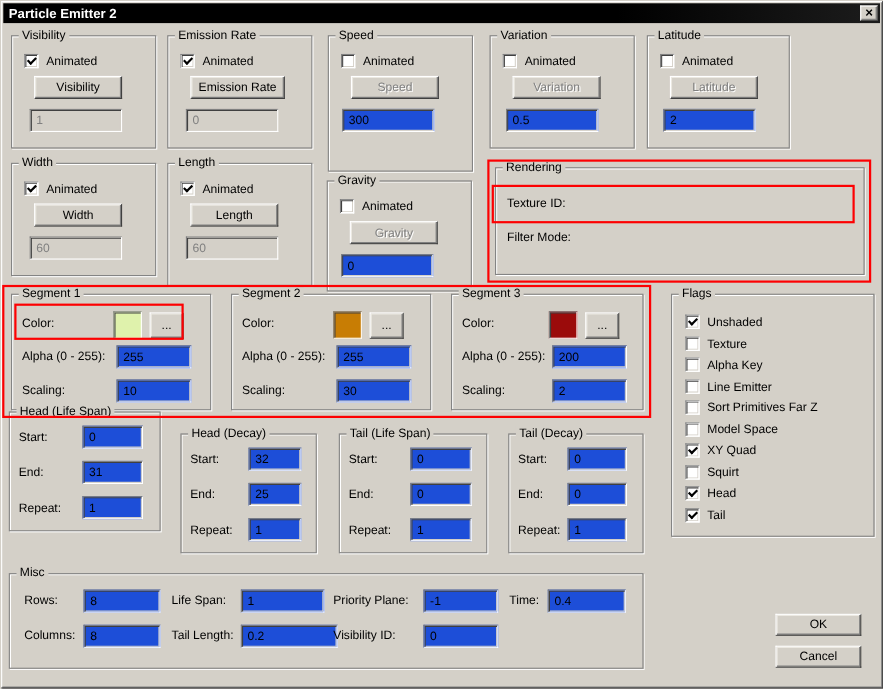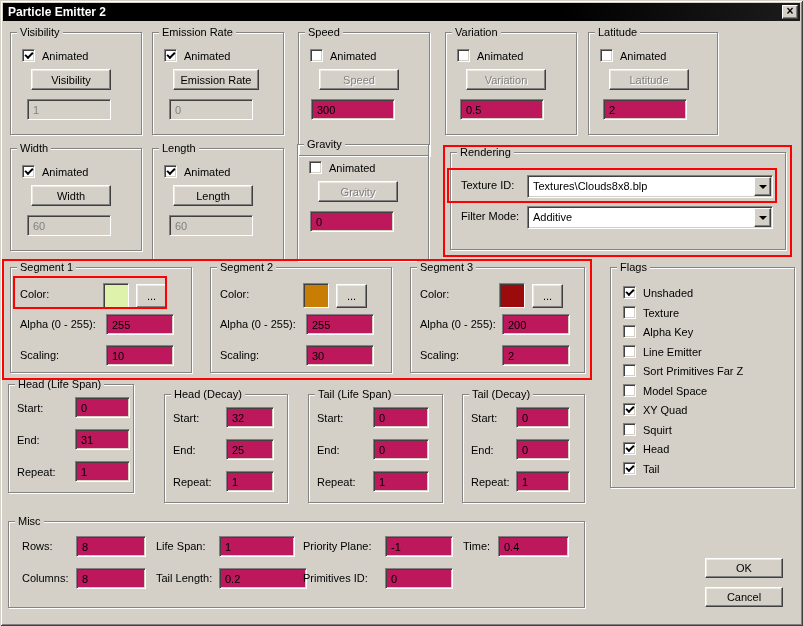--- a/index.html
+++ b/index.html
@@ -32,21 +32,21 @@
     position:absolute;
     border:1px solid #848484;
     box-shadow: 1px 1px 0 #fff, inset 1px 1px 0 #fff;
   }
   .legend {
     position:absolute; top:-7px; left:6px; background:#d4d0c8;
     padding:0 3px; white-space:nowrap; line-height:12px;
   }
   .lbl { position:absolute; white-space:nowrap; }
   .tfield {
-    position:absolute; background:#be185d; color:#000;
+    position:absolute; background:#1d4ed8; color:#000;
     border:1px solid; border-color:#808080 #fff #fff #808080;
     box-shadow: inset 1px 1px 0 #404040, inset -1px -1px 0 #d4d0c8;
     padding:4px 0 0 5px; overflow:hidden; white-space:nowrap;
   }
   .tfield.disabled { background:#d4d0c8; color:#808080; }
   .btn {
     position:absolute; background:#d4d0c8;
     border:1px solid; border-color:#fff #404040 #404040 #fff;
     box-shadow: inset -1px -1px 0 #808080, inset 1px 1px 0 #ece9e2;
     display:flex; align-items:center; justify-content:center;
@@ -147,44 +147,32 @@
   </div>
 
   <div class="g" style="left:152px;top:148px;width:132px;height:112px">
     <span class="legend">Length</span>
     <span class="cb checked" style="left:11px;top:16px"></span>
     <span class="lbl" style="left:31px;top:17px">Animated</span>
     <div class="btn" style="left:20px;top:36px;width:80px;height:21px">Length</div>
     <div class="tfield disabled" style="left:16px;top:66px;width:84px;height:21px">60</div>
   </div>
 
-  <div class="g" style="left:297px;top:144px;width:132px;height:117px">
+  <div class="g" style="left:297px;top:164px;width:132px;height:101px">
     <span class="legend">Gravity</span>
     <span class="cb" style="left:11px;top:16px"></span>
     <span class="lbl" style="left:31px;top:17px">Animated</span>
     <div class="btn disabled" style="left:20px;top:36px;width:80px;height:21px">Gravity</div>
     <div class="tfield" style="left:12px;top:66px;width:84px;height:21px">0</div>
   </div>
 
   <div class="g" style="left:450px;top:152px;width:336px;height:98px">
     <span class="legend">Rendering</span>
     <span class="lbl" style="left:10px;top:26px">Texture ID:</span>
-    <div class="combo" style="left:76px;top:22px;width:246px;height:23px">
-      <span class="ctext">Textures\Clouds8x8.blp</span>
-      <div class="ddbtn">
-        <span class="arrow-down"></span>
-      </div>
-    </div>
     <span class="lbl" style="left:10px;top:57px">Filter Mode:</span>
-    <div class="combo" style="left:76px;top:53px;width:246px;height:23px">
-      <span class="ctext">Additive</span>
-      <div class="ddbtn">
-        <span class="arrow-down"></span>
-      </div>
-    </div>
   </div>
 
   <div class="g" style="left:10px;top:267px;width:182px;height:106px">
     <span class="legend">Segment 1</span>
     <span class="lbl" style="left:9px;top:20px">Color:</span>
     <div class="swatch" style="left: 92px; top: 15px; background-color: rgb(223, 242, 172);"></div>
     <div class="btn" style="left:125px;top:16px;width:31px;height:24px">...</div>
     <span class="lbl" style="left:9px;top:50px">Alpha (0 - 255):</span>
     <div class="tfield" style="left:95px;top:46px;width:68px;height:21px">255</div>
     <span class="lbl" style="left:9px;top:81px">Scaling:</span>
@@ -230,21 +218,21 @@
     <span class="cb checked" style="left:12px;top:135px"></span>
     <span class="lbl" style="left:32px;top:136px">XY Quad</span>
     <span class="cb" style="left:12px;top:155px"></span>
     <span class="lbl" style="left:32px;top:156px">Squirt</span>
     <span class="cb checked" style="left:12px;top:174px"></span>
     <span class="lbl" style="left:32px;top:175px">Head</span>
     <span class="cb checked" style="left:12px;top:194px"></span>
     <span class="lbl" style="left:32px;top:195px">Tail</span>
   </div>
 
-  <div class="g" style="left:8px;top:384px;width:126px;height:109px">
+  <div class="g" style="left:8px;top:374px;width:138px;height:109px">
     <span class="legend">Head (Life Span)</span>
     <span class="lbl" style="left:8px;top:17px">Start:</span>
     <div class="tfield" style="left:66px;top:12px;width:55px;height:21px">0</div>
     <span class="lbl" style="left:8px;top:49px">End:</span>
     <div class="tfield" style="left:66px;top:44px;width:55px;height:21px">31</div>
     <span class="lbl" style="left:8px;top:81px">Repeat:</span>
     <div class="tfield" style="left:66px;top:76px;width:55px;height:21px">1</div>
   </div>
 
   <div class="g" style="left:164px;top:394px;width:124px;height:109px">
@@ -282,21 +270,21 @@
     <span class="lbl" style="left:13px;top:18px">Rows:</span>
     <div class="tfield" style="left:67px;top:14px;width:70px;height:21px">8</div>
     <span class="lbl" style="left:13px;top:50px">Columns:</span>
     <div class="tfield" style="left:67px;top:46px;width:70px;height:21px">8</div>
     <span class="lbl" style="left:147px;top:18px">Life Span:</span>
     <div class="tfield" style="left:210px;top:14px;width:76px;height:21px">1</div>
     <span class="lbl" style="left:147px;top:50px">Tail Length:</span>
     <div class="tfield" style="left:210px;top:46px;width:88px;height:21px">0.2</div>
     <span class="lbl" style="left:294px;top:18px">Priority Plane:</span>
     <div class="tfield" style="left:376px;top:14px;width:68px;height:21px">-1</div>
-    <span class="lbl" style="left:294px;top:50px">Primitives ID:</span>
+    <span class="lbl" style="left:294px;top:50px">Visibility ID:</span>
     <div class="tfield" style="left:376px;top:46px;width:68px;height:21px">0</div>
     <span class="lbl" style="left:454px;top:18px">Time:</span>
     <div class="tfield" style="left:489px;top:14px;width:71px;height:21px">0.4</div>
   </div>
 
   <div class="btn" style="left:705px;top:558px;width:78px;height:20px">OK</div>
   <div class="btn" style="left:705px;top:587px;width:78px;height:20px">Cancel</div>
 
   <div class="annot" style="left:443px;top:145px;width:349px;height:112px"></div>
   <div class="annot" style="left:447px;top:168px;width:330px;height:35px"></div>

